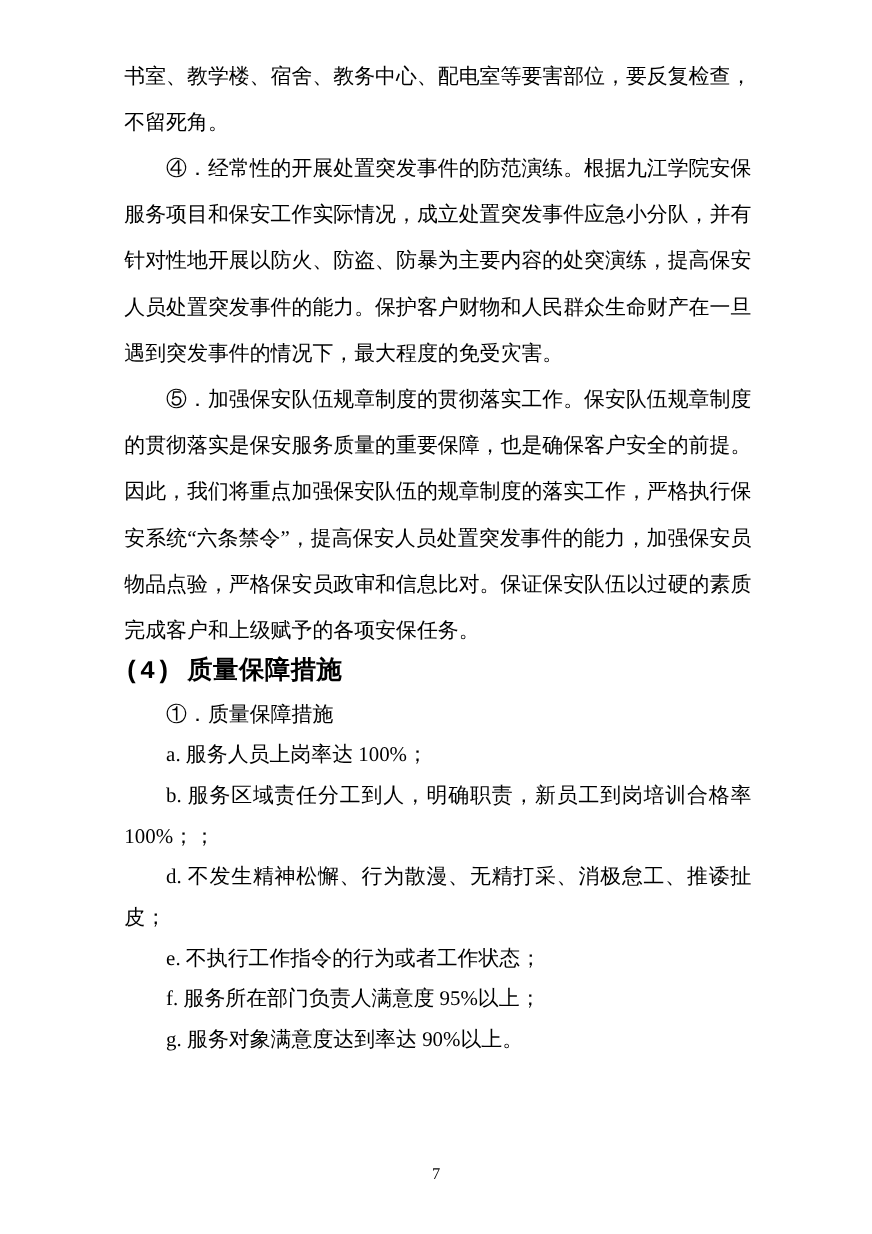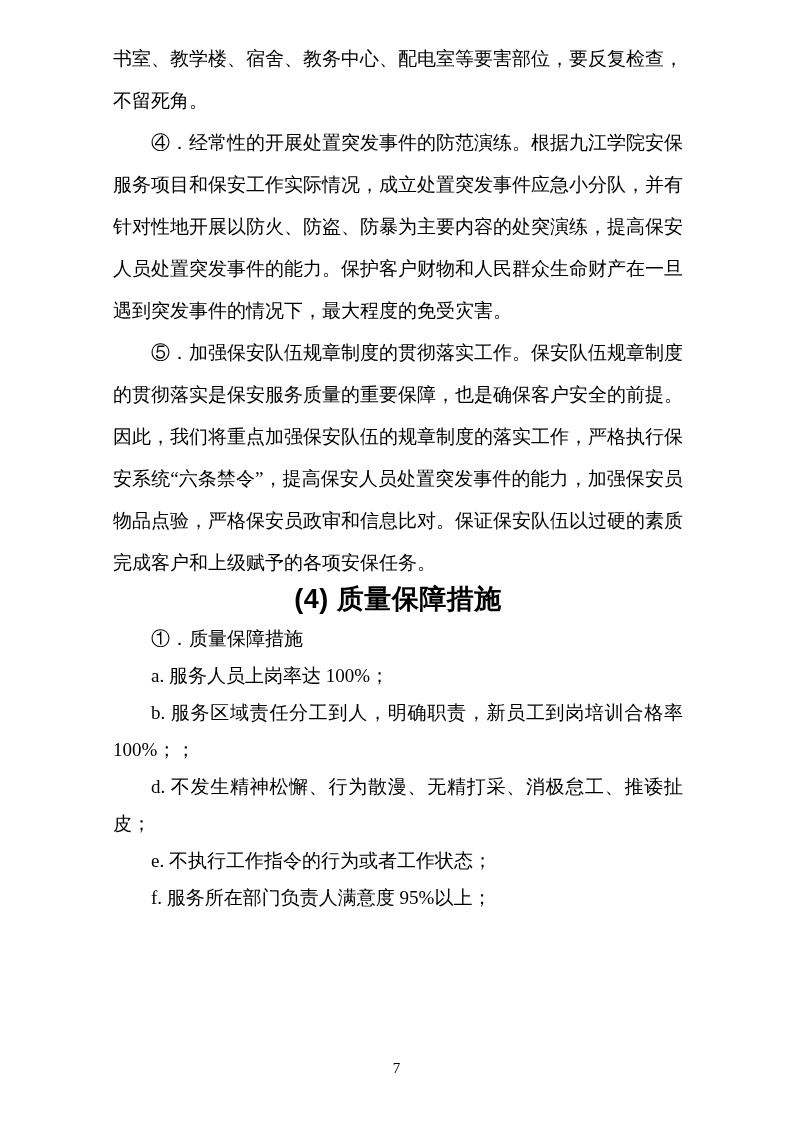--- a/index.html
+++ b/index.html
@@ -13,38 +13,38 @@
     width: 793px;
     height: 1122px;
     background: #ffffff;
     overflow: hidden;
   }
   .content {
     position: absolute;
     left: 113px;
     top: 0;
     width: 570px;
-    padding-top: 38px;
+    padding-top: 49px;
     color: #000000;
   }
   .para {
     font-size: 19px;
     line-height: 42px;
     text-align: justify;
     text-justify: inter-character;
   }
   .para.indent { text-indent: 2em; }
   .section-heading {
-    font-family: Liberation Sans, sans-serif;
+    font-family: Liberation Mono, monospace;
     font-weight: 700;
-    font-size: 27px;
+    font-size: 23px;
     line-height: 42px;
     margin-top: -6px;
     letter-spacing: 0.5px;
-    text-align: center;
+    text-align: left;
   }
   .list-item {
     font-size: 19px;
     line-height: 37px;
     text-indent: 2em;
     text-align: justify;
     text-justify: inter-character;
   }
   .page-number {
     position: absolute;
@@ -76,17 +76,18 @@
 
     <p class="list-item">b. 服务区域责任分工到人，明确职责，新员工到岗培训合格率 100%；；</p>
 
 
     <p class="list-item">d. 不发生精神松懈、行为散漫、无精打采、消极怠工、推诿扯皮；</p>
 
     <p class="list-item">e. 不执行工作指令的行为或者工作状态；</p>
 
     <p class="list-item">f. 服务所在部门负责人满意度 95%以上；</p>
 
+    <p class="list-item">g. 服务对象满意度达到率达 90%以上。</p>
 
   </div>
 
   <div class="page-number">7</div>
 </div>
 
 </body></html>

